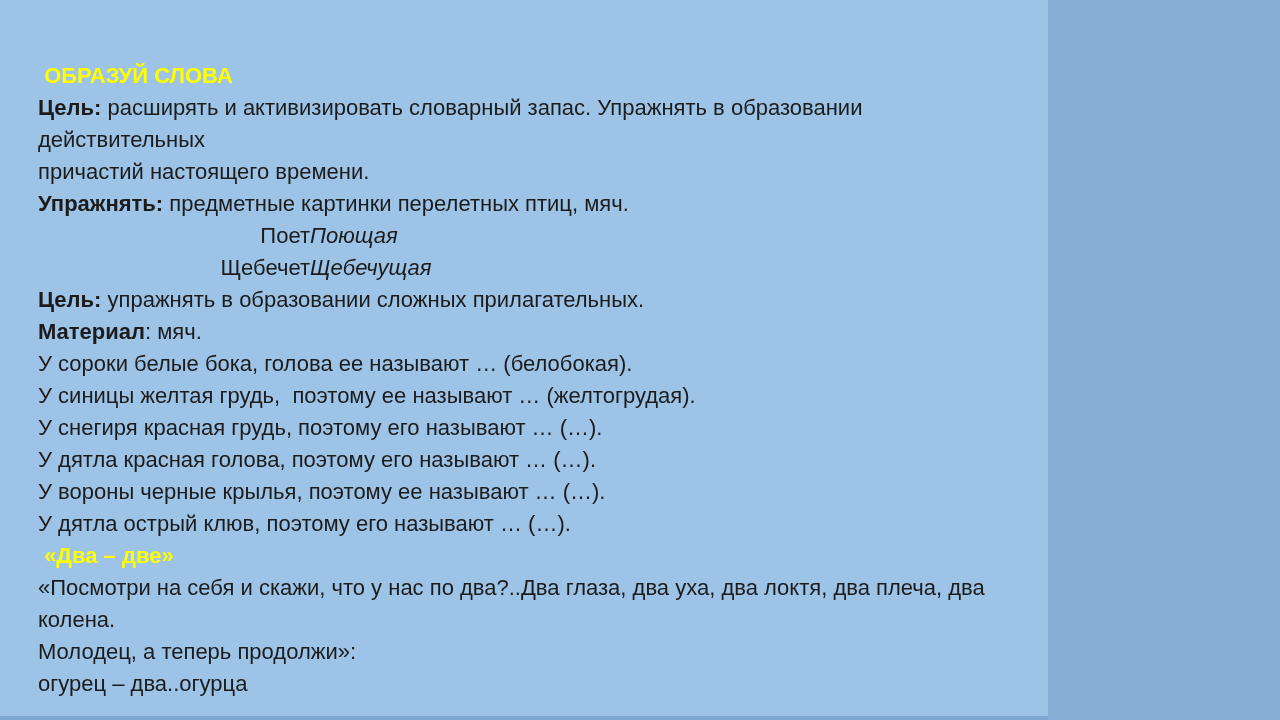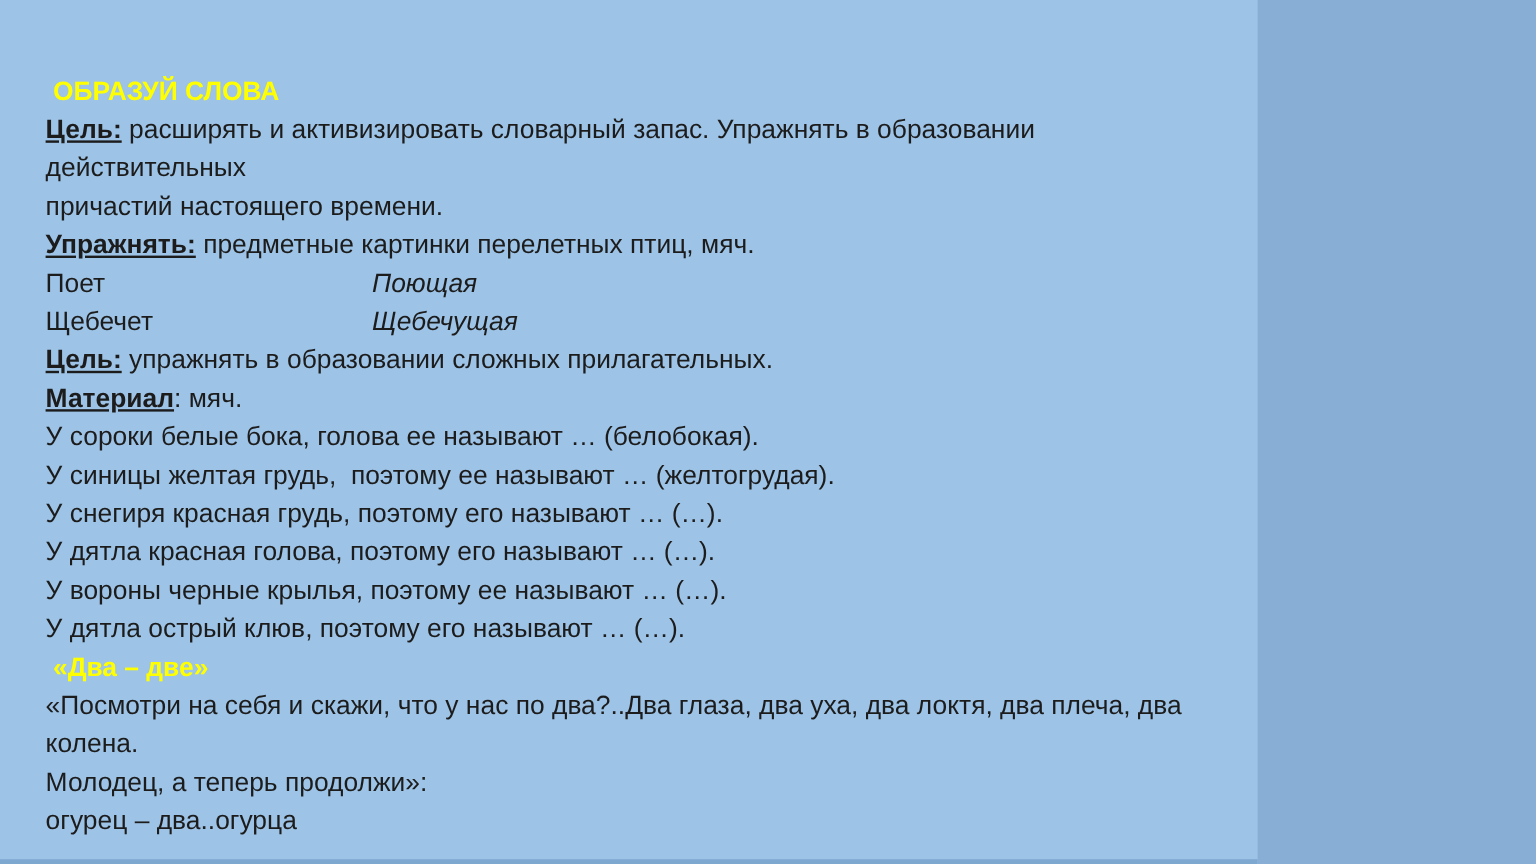--- a/index.html
+++ b/index.html
@@ -29,25 +29,25 @@
     min-height: 32px;
   }
   .line.heading {
     color: var(--accent, #ffff00);
     font-weight: bold;
   }
   .line.heading.italic {
   }
   .run-bold {
     font-weight: bold;
-    text-decoration: underline;
   }
   .pair-left {
     display: inline-block;
     width: 272px;
+    text-align: right;
   }
   .pair-right {
     font-style: italic;
   }
 </style>
 </head>
 <body>
 
 <div class="slide" style="--bg: #9dc3e6; --edge: #7fa8d1; --accent: #ffff00; --fg: #1c1c1c;">
   <div id="slide-text">

